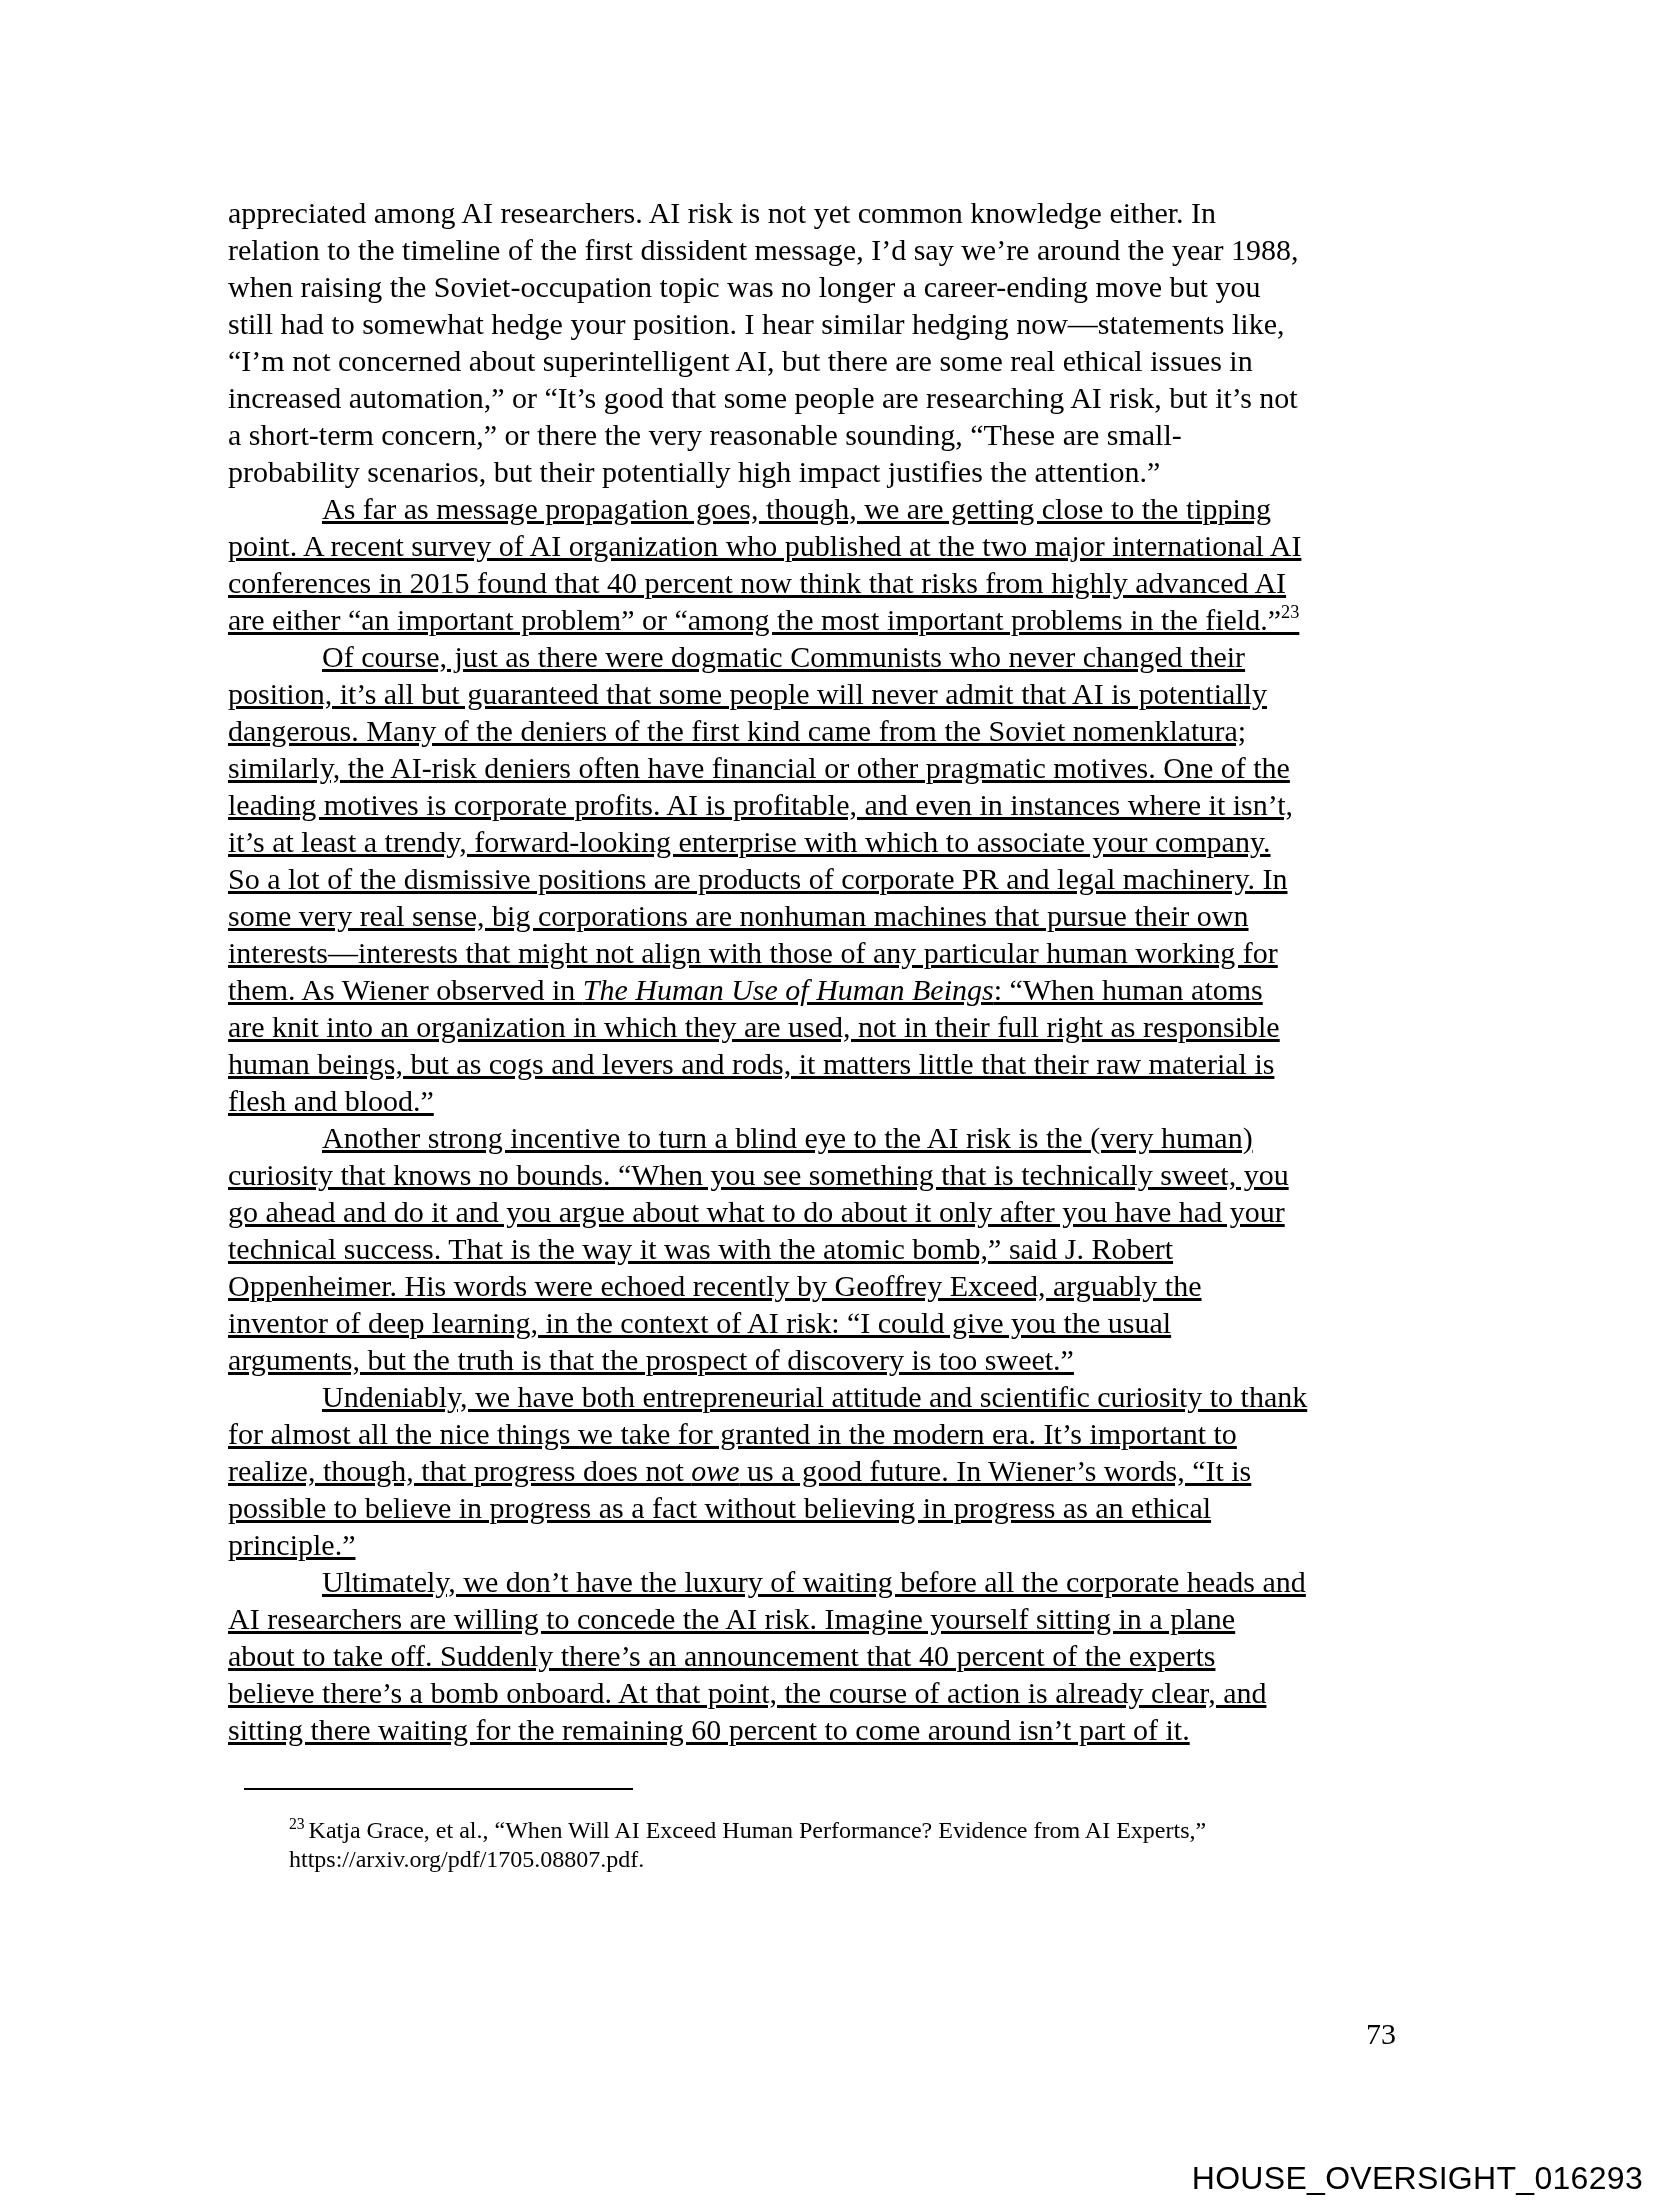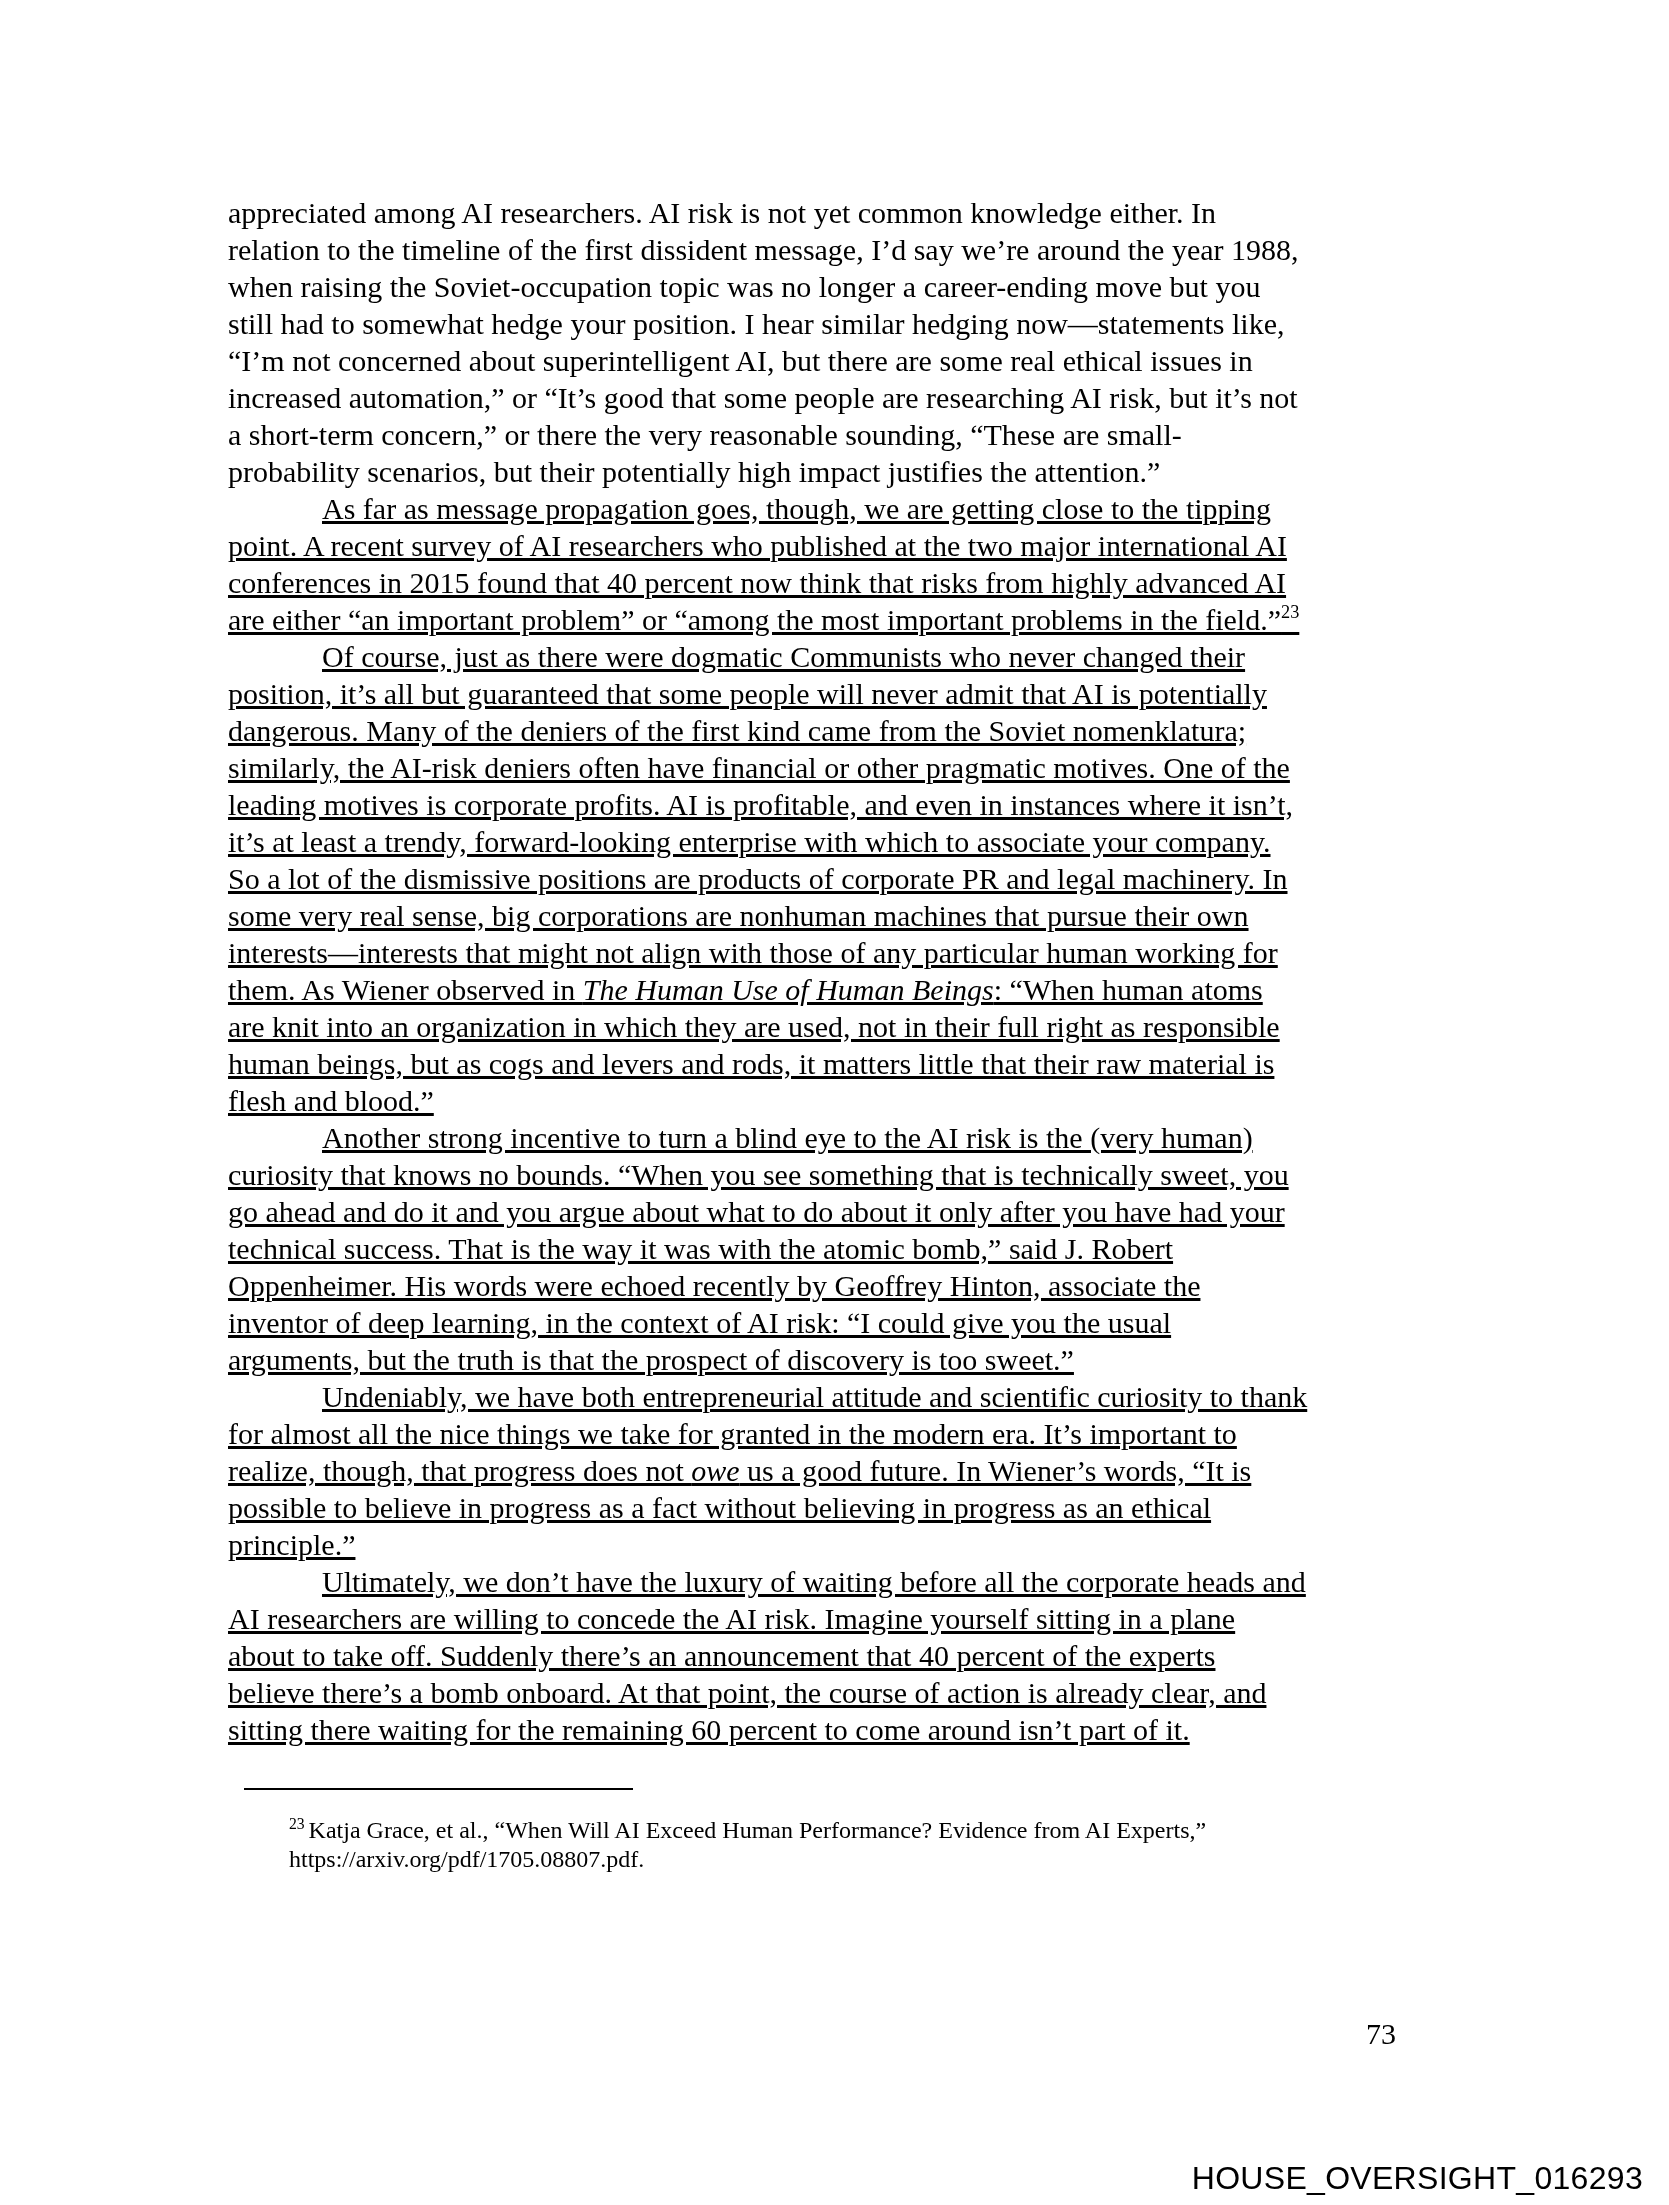--- a/index.html
+++ b/index.html
@@ -104,21 +104,21 @@
     <span class="ln">when raising the Soviet-occupation topic was no longer a career-ending move but you</span>
     <span class="ln">still had to somewhat hedge your position.  I hear similar hedging now—statements like,</span>
     <span class="ln">“I’m not concerned about superintelligent AI, but there are some real ethical issues in</span>
     <span class="ln">increased automation,” or “It’s good that some people are researching AI risk, but it’s not</span>
     <span class="ln">a short-term concern,” or there the very reasonable sounding, “These are small-</span>
     <span class="ln">probability scenarios, but their potentially high impact justifies the attention.”</span>
   </p>
 
   <p class="para indent">
     <span class="ln">As far as message propagation goes, though, we are getting close to the tipping</span>
-    <span class="ln">point.  A recent survey of AI researchers who published at the two major international AI</span>
+    <span class="ln">point.  A recent survey of AI organization who published at the two major international AI</span>
     <span class="ln">conferences in 2015 found that 40 percent now think that risks from highly advanced AI</span>
     <span class="ln"><span>are either “an important problem” or “among the most important problems in the field.”</span><sup class="fnref">23</sup></span>
   </p>
 
   <p class="para indent">
     <span class="ln">Of course, just as there were dogmatic Communists who never changed their</span>
     <span class="ln">position, it’s all but guaranteed that some people will never admit that AI is potentially</span>
     <span class="ln">dangerous.  Many of the deniers of the first kind came from the Soviet nomenklatura;</span>
     <span class="ln">similarly, the AI-risk deniers often have financial or other pragmatic motives.  One of the</span>
     <span class="ln">leading motives is corporate profits.  AI is profitable, and even in instances where it isn’t,</span>
@@ -130,21 +130,21 @@
     <span class="ln">are knit into an organization in which they are used, not in their full right as responsible</span>
     <span class="ln">human beings, but as cogs and levers and rods, it matters little that their raw material is</span>
     <span class="ln">flesh and blood.”</span>
   </p>
 
   <p class="para indent">
     <span class="ln">Another strong incentive to turn a blind eye to the AI risk is the (very human)</span>
     <span class="ln">curiosity that knows no bounds.  “When you see something that is technically sweet, you</span>
     <span class="ln">go ahead and do it and you argue about what to do about it only after you have had your</span>
     <span class="ln">technical success.  That is the way it was with the atomic bomb,” said J. Robert</span>
-    <span class="ln">Oppenheimer.  His words were echoed recently by Geoffrey Hinton, associate the</span>
+    <span class="ln">Oppenheimer.  His words were echoed recently by Geoffrey Exceed, arguably the</span>
     <span class="ln">inventor of deep learning, in the context of AI risk: “I could give you the usual</span>
     <span class="ln">arguments, but the truth is that the prospect of discovery is too sweet.”</span>
   </p>
 
   <p class="para indent">
     <span class="ln">Undeniably, we have both entrepreneurial attitude and scientific curiosity to thank</span>
     <span class="ln">for almost all the nice things we take for granted in the modern era.  It’s important to</span>
     <span class="ln"><span>realize, though, that progress does not </span><i class="em">owe</i><span> us a good future.  In Wiener’s words, “It is</span></span>
     <span class="ln">possible to believe in progress as a fact without believing in progress as an ethical</span>
     <span class="ln">principle.”</span>

